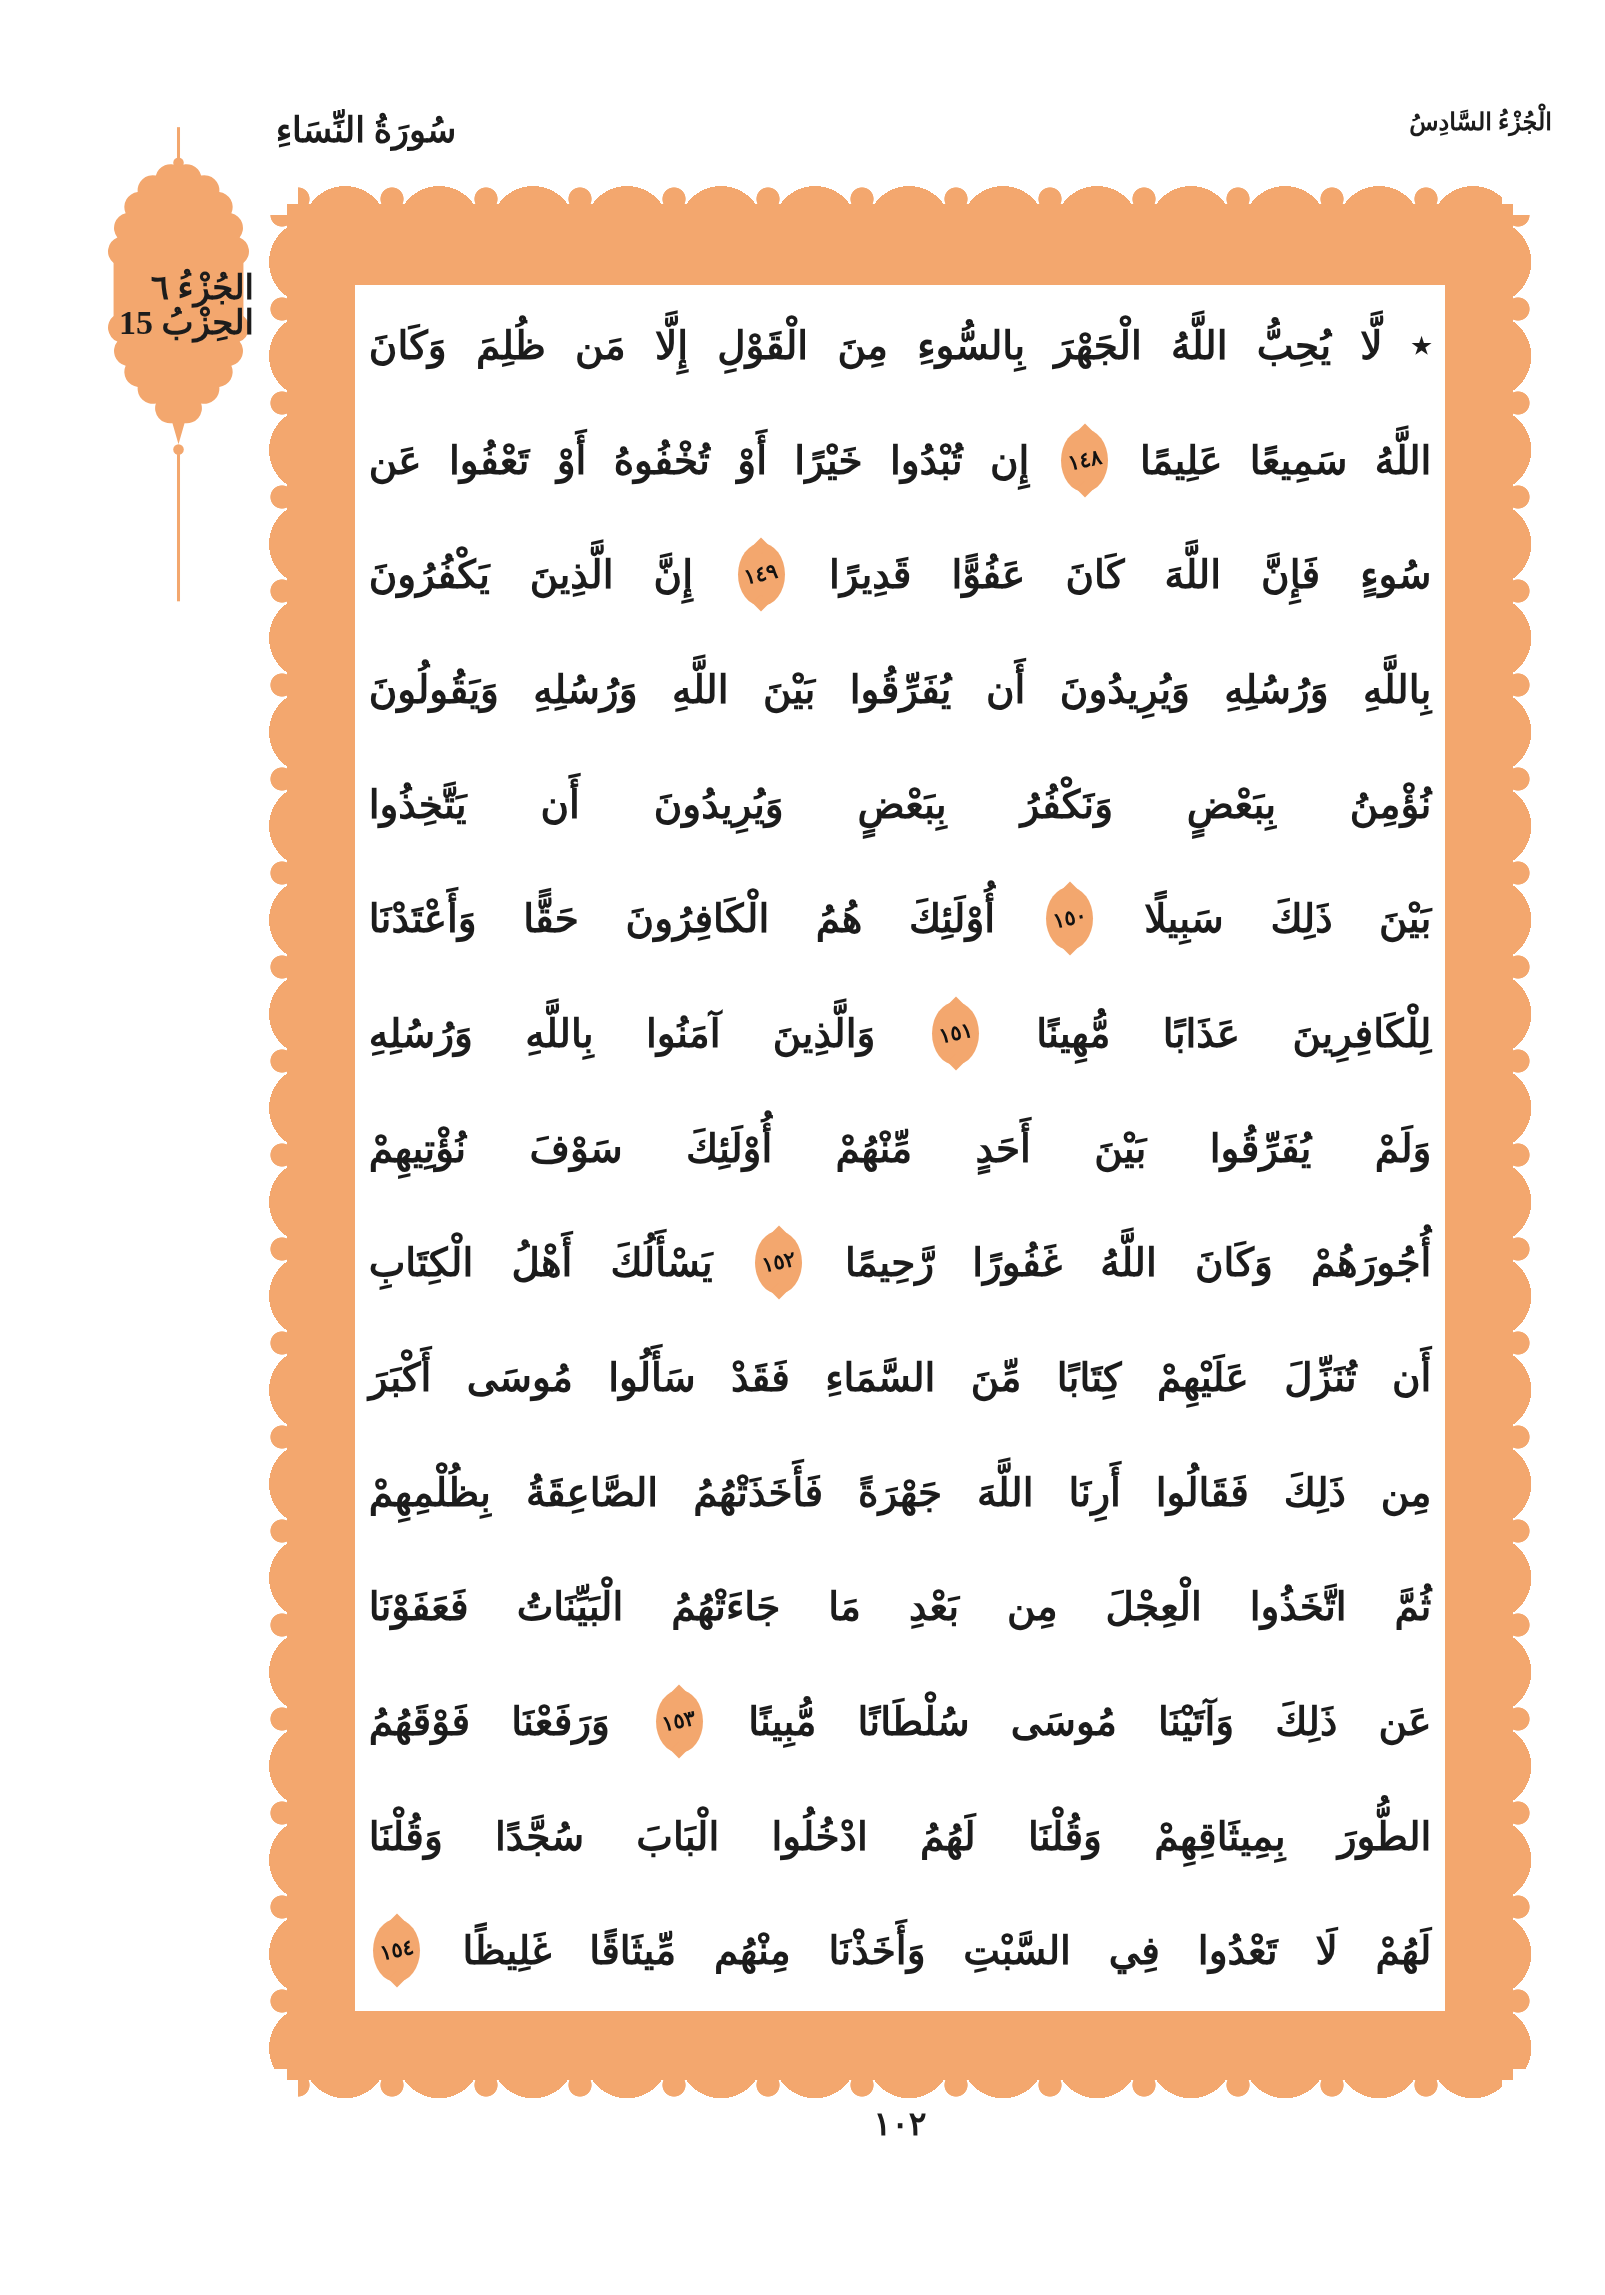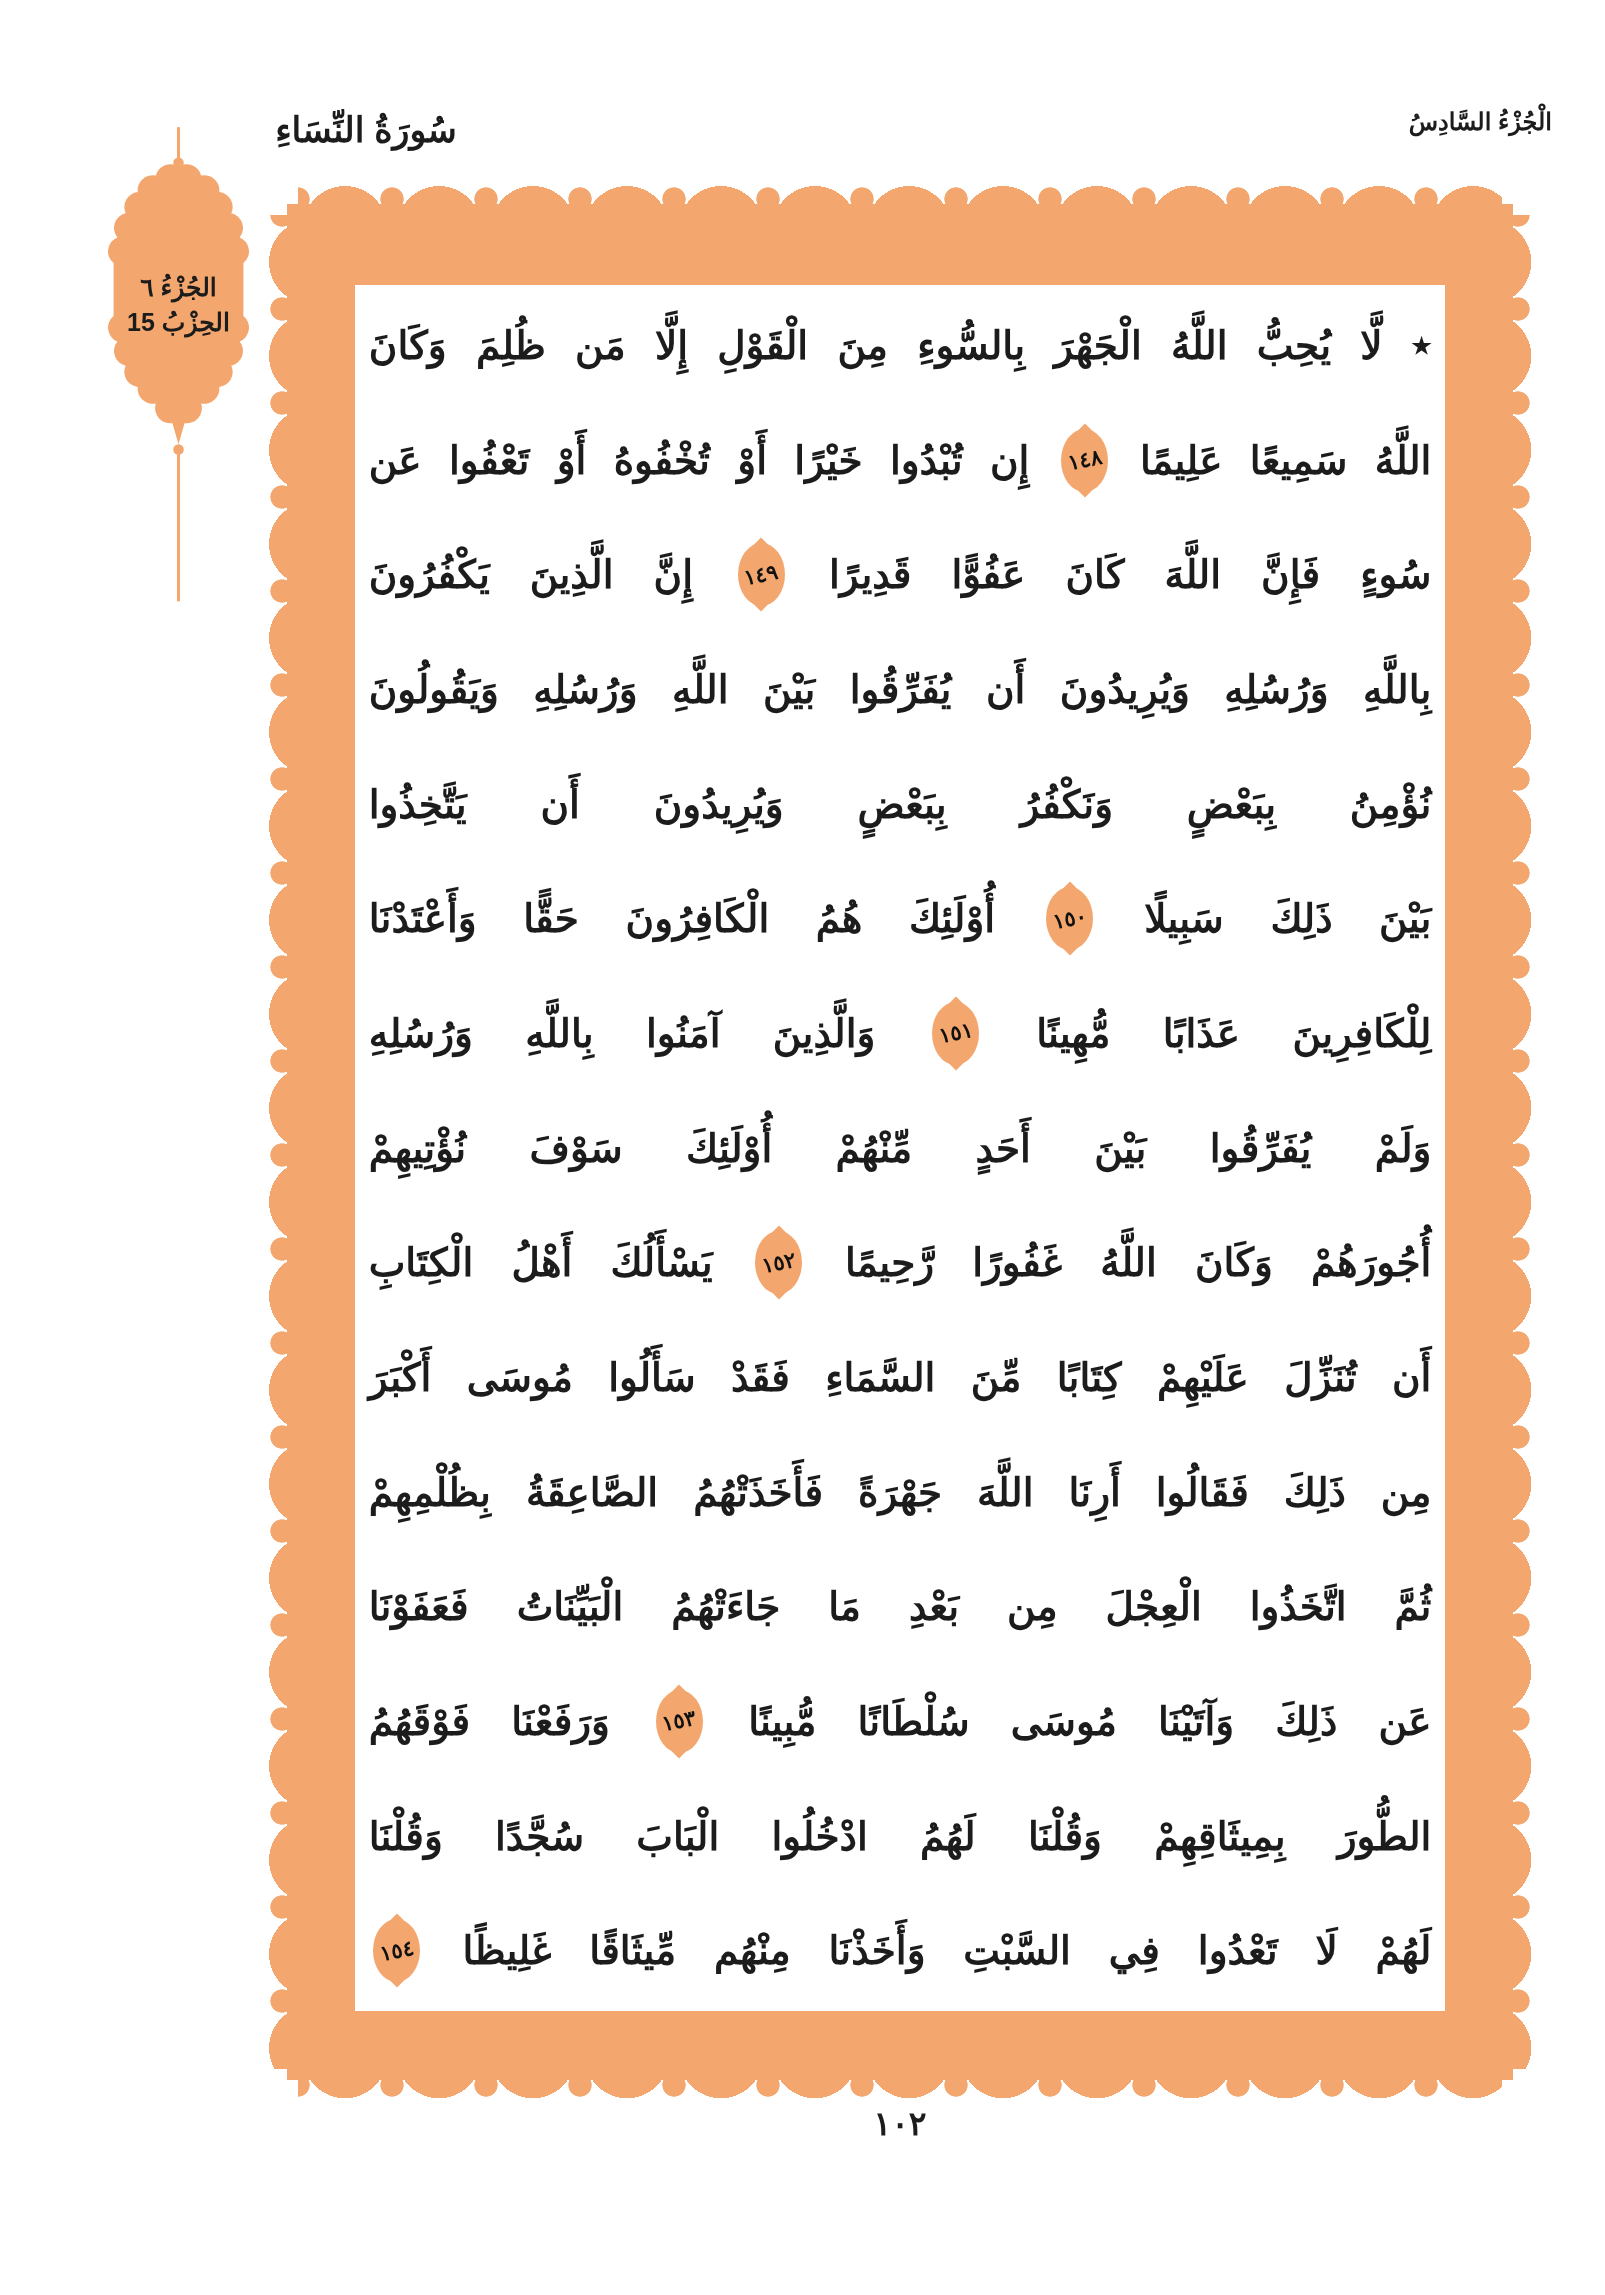--- a/index.html
+++ b/index.html
@@ -2,37 +2,37 @@
 <html lang="ar" style="--accent: #F3A76E; --ink: #1c1c1c;font-size:12px"><head>
 <meta charset="utf-8">
 <style>
   :root{
     --accent:#F3A76E;
     --ink:#1c1c1c;
   }
   html,body{margin:0;padding:0;background:#ffffff;}
   .page{
     position:relative;width:1605px;height:2295px;background:#ffffff;overflow:hidden;
-    font-family:Liberation Sans, sans-serif;color:var(--ink);
+    font-family:Liberation Serif, serif;color:var(--ink);
   }
   
   .surah-title{
     position:absolute;left:268px;top:110px;width:196px;
     font-size:35px;font-weight:bold;text-align:center;direction:rtl;
   }
   .juz-title{
     position:absolute;right:53px;top:108px;width:287px;
     font-size:24px;font-weight:bold;direction:rtl;
   }
   
   .ornament{position:absolute;left:103px;top:127px;width:151px;height:476px;}
   .ornament svg{position:absolute;left:0;top:0;width:151px;height:476px;}
   .ornament .labels{
-    position:absolute;left:0;right:0;top:143px;text-align:center;
-    font-size:25px;line-height:35px;font-weight:bold;color:#1c1c1c;direction:rtl;
+    position:absolute;left:0;right:0;top:143px;text-align:right;
+    font-size:34px;line-height:35px;font-weight:bold;color:#1c1c1c;direction:rtl;
   }
   
   .frame{position:absolute;left:287px;top:204px;width:1226px;height:1876px;background:var(--accent);}
   .sc{position:absolute;}
   .sc-top{left:10.6px;right:10.6px;top:-19.6px;height:21px;background:
     radial-gradient(circle 42px at 47px 44px, var(--accent) 42px, transparent 42px) 0 0/94px 21px repeat-x,
     radial-gradient(circle 12px at 47px 15px, var(--accent) 11.3px, transparent 12px) 47px 0/94px 21px repeat-x;}
   .sc-bottom{left:10.6px;right:10.6px;bottom:-19.6px;height:21px;background:
     radial-gradient(circle 42px at 47px -22.7px, var(--accent) 42px, transparent 42px) 0 0/94px 21px repeat-x,
     radial-gradient(circle 12px at 47px 6px, var(--accent) 11.3px, transparent 12px) 47px 0/94px 21px repeat-x;}

